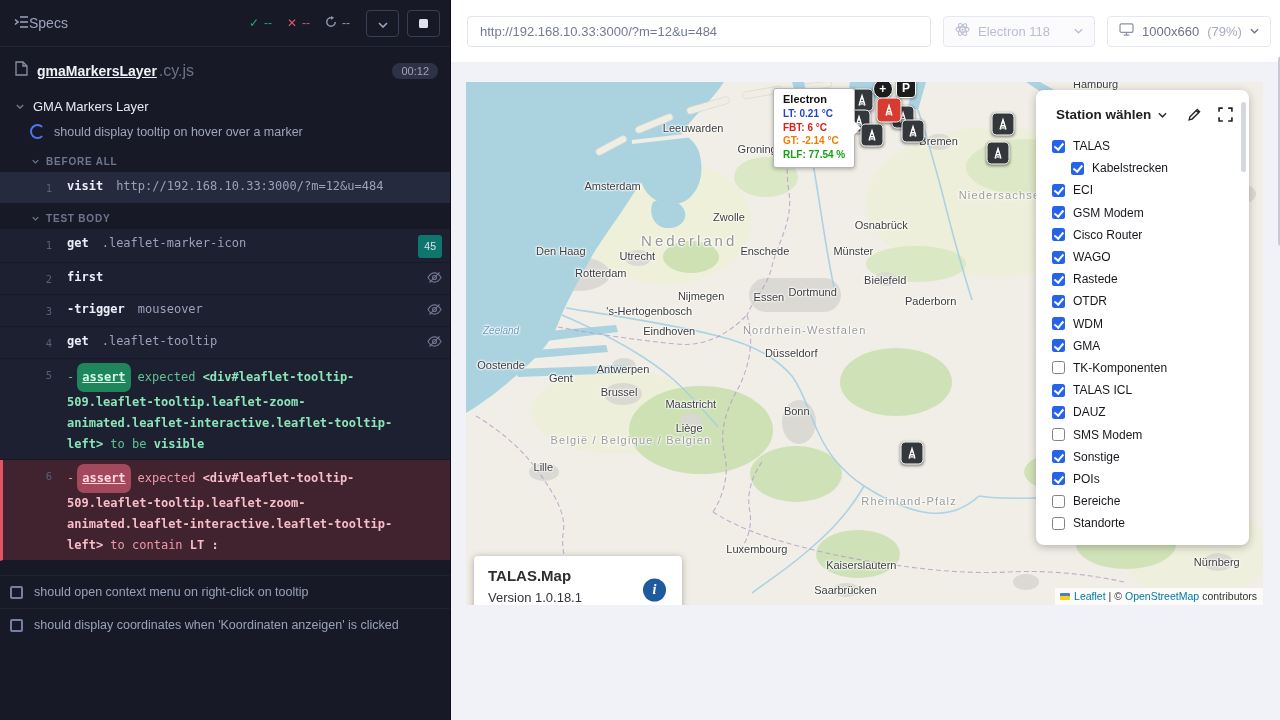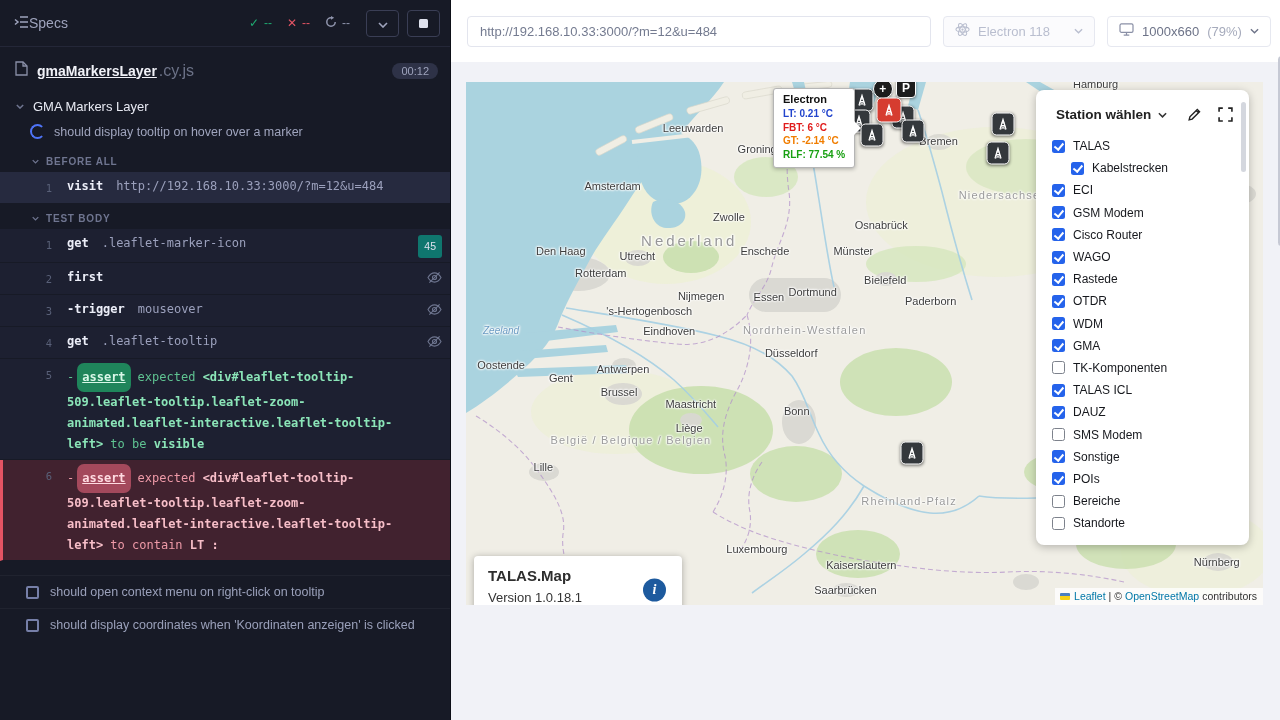--- a/index.html
+++ b/index.html
@@ -40,21 +40,21 @@
   .cmd.failed{background:#41222f;border-left:3px solid #e45464;}
   .cmd.failed .cmd-num{width:49px;}
   .cmd.failed .chip{background:#a4495c;color:#ffdbe1;}
   .cmd.failed .cmd-main{color:#ef9aa8;}
   .cmd.failed b{color:#f7bec8;}
   .cmd-right{margin-left:auto;flex-shrink:0;display:flex;align-items:flex-start;padding-top:2px;}
   .count-badge{background:#0f766e;color:#dfe2ef;font-size:10.5px;border-radius:3px;padding:1px 6px;font-family:"Liberation Sans",sans-serif;}
   .eye{display:flex;align-items:center;margin-top:2px;}
 
   .pending-list{margin-top:14px;}
-  .pending-row{display:flex;gap:11px;align-items:center;padding:9px 12px 9px 26px;color:#9aa0ba;font-size:12.5px;border-top:1px solid #20232f;cursor:pointer;}
+  .pending-row{display:flex;gap:11px;align-items:center;padding:9px 12px 9px 10px;color:#9aa0ba;font-size:12.5px;border-top:1px solid #20232f;cursor:pointer;}
   .pending-icon{width:9px;height:9px;border:2px solid #767fa8;border-radius:2px;flex-shrink:0;}
 
   
   .aut{flex:1;display:flex;flex-direction:column;position:relative;background:#f1f2f7;}
   .aut-toolbar{height:62px;background:#fff;display:flex;align-items:center;padding:0 16px;gap:12px;flex-shrink:0;}
   .url-box{width:438px;height:29px;border:1px solid #e3e5ee;border-radius:4px;display:flex;align-items:center;padding:0 12px;font-size:13px;color:#747b90;background:#fff;cursor:text;}
   .select-box{height:29px;border:1px solid #e6e8f0;border-radius:4px;display:flex;align-items:center;gap:8px;padding:0 11px;font-size:13px;cursor:pointer;}
   .browser-select{color:#b9becf;background:#fbfbfd;width:128px;}
   .viewport-select{margin-left:auto;color:#6d7388;background:#fff;}
   .viewport-scale{color:#a6abbc;}

